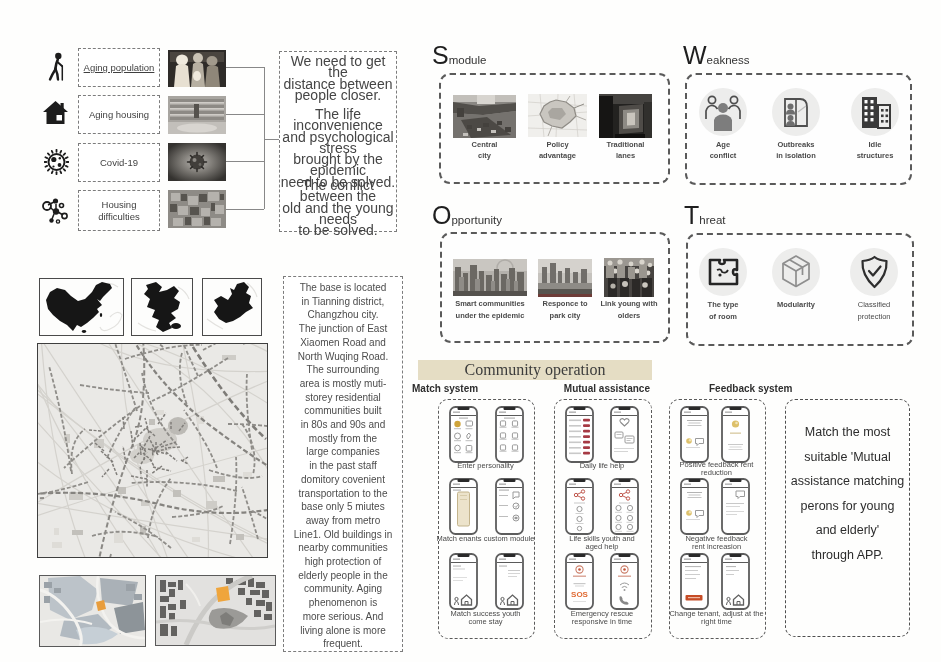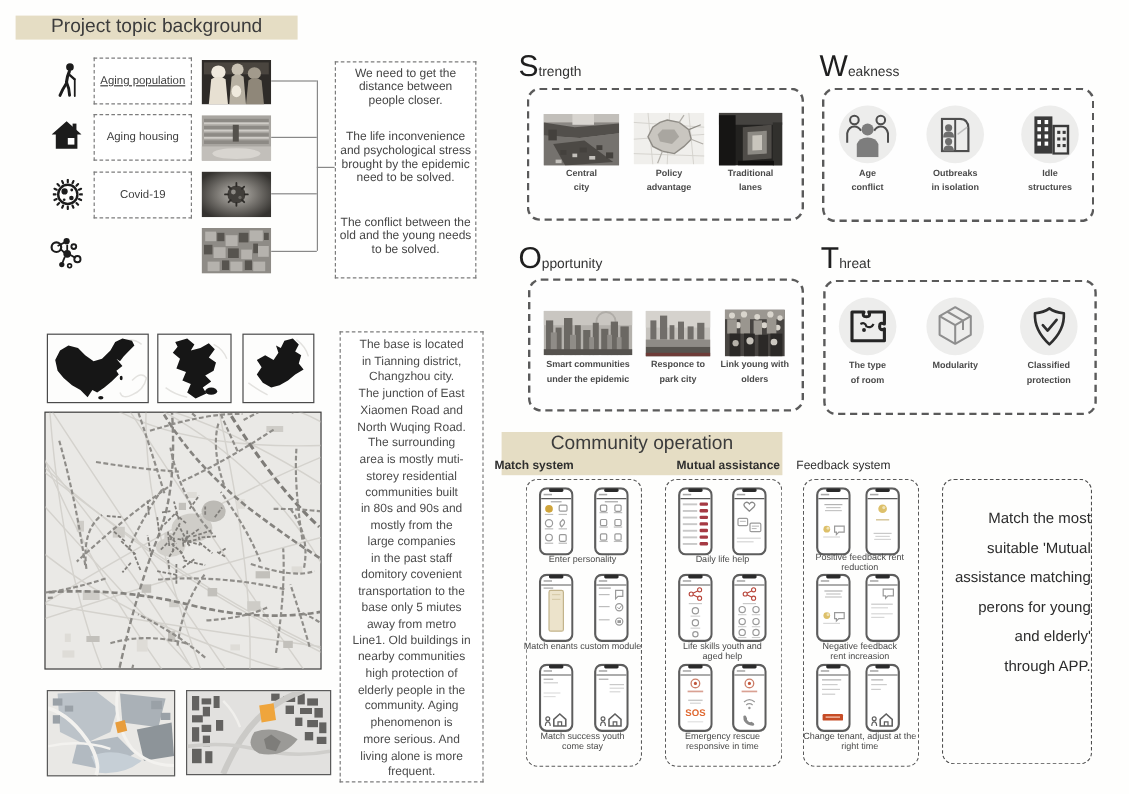--- a/index.html
+++ b/index.html
@@ -9,21 +9,20 @@
 .dashbox{border:1px dashed #7c7c7c;background:#fff;}
 .dashbig{border:2px dashed #5a5a5a;border-radius:11px;background:#fefefe;}
 .lbl{color:#3f3f3f;text-align:center;}
 .cap{color:#4a4a4a;text-align:center;font-size:7.5px;line-height:8px;}
 .circ{background:#ededec;border-radius:50%;}
 </style>
 </head>
 <body>
 <div id="page">
 
-<div class="abs tanbar" style="left:13px;top:13px;width:235px;height:20px;font-size:16px;line-height:20px;">Project topic background</div>
 
 <svg class="abs" style="left:46px;top:52px;" width="20" height="30" viewBox="0 0 20 30">
 <circle cx="12.3" cy="3.9" r="3.2" fill="#1c1c1c"></circle>
 <path d="M11.8 7.5 C10.4 10.5,9.8 13,9.4 16.5" stroke="#1c1c1c" stroke-width="2.6" fill="none" stroke-linecap="round"></path>
 <path d="M11.2 9.8 L16 14" stroke="#1c1c1c" stroke-width="2" fill="none" stroke-linecap="round"></path>
 <path d="M16.3 14 L16.3 28" stroke="#1c1c1c" stroke-width="1.5" fill="none" stroke-linecap="round"></path>
 <path d="M9.4 16.5 C10.8 19.5,11.8 22,12 27.5" stroke="#1c1c1c" stroke-width="2.4" fill="none" stroke-linecap="round"></path>
 <path d="M9.6 17 C7.4 20.5,5.6 23.5,4 27.5" stroke="#1c1c1c" stroke-width="2.4" fill="none" stroke-linecap="round"></path>
 </svg>
 
@@ -129,20 +128,23 @@
 </g>
 <circle cx="6" cy="10" r="4" fill="none" stroke="#1c1c1c" stroke-width="1.8"></circle>
 <circle cx="14.5" cy="5" r="2.6" fill="#1c1c1c"></circle>
 <circle cx="15" cy="15.5" r="3.2" fill="#1c1c1c"></circle>
 <circle cx="20.5" cy="9.5" r="2" fill="none" stroke="#1c1c1c" stroke-width="1.6"></circle>
 <circle cx="23.5" cy="20" r="2.6" fill="none" stroke="#1c1c1c" stroke-width="1.6"></circle>
 <circle cx="10.5" cy="24.5" r="2.2" fill="#1c1c1c"></circle>
 <circle cx="17" cy="25.5" r="1.6" fill="none" stroke="#1c1c1c" stroke-width="1.4"></circle>
 </svg>
 
+<div class="abs dashbox lbl" style="left:78px;top:190px;width:80px;height:39px;font-size:9.5px;line-height:11.5px;">
+      <div style="margin-top:8px;">Housing<br>difficulties</div>
+    </div>
 
 <svg class="abs" style="left:168px;top:190px;" width="58" height="38" viewBox="0 0 58 38">
 <rect width="58" height="38" fill="#8e8b86"></rect>
 <g fill="#b5b2ad">
 <rect x="3" y="3" width="9" height="8"></rect>
         <rect x="20" y="6" width="10" height="9"></rect>
 <rect x="40" y="2" width="11" height="9"></rect>
         <rect x="10" y="16" width="10" height="9"></rect>
 <rect x="33" y="18" width="9" height="8"></rect>
         <rect x="47" y="15" width="9" height="9"></rect>
@@ -162,21 +164,21 @@
 </g>
 </svg>
 
 <div class="abs" style="left:226px;top:67px;width:38px;height:1px;background:#888;"></div>
 <div class="abs" style="left:226px;top:114px;width:38px;height:1px;background:#888;"></div>
 <div class="abs" style="left:226px;top:161px;width:38px;height:1px;background:#888;"></div>
 <div class="abs" style="left:226px;top:209px;width:38px;height:1px;background:#888;"></div>
 <div class="abs" style="left:264px;top:67px;width:1px;height:142px;background:#888;"></div>
 <div class="abs" style="left:264px;top:139px;width:15px;height:1px;background:#888;"></div>
 
-<div class="abs dashbox" style="left:279px;top:51px;width:116px;height:179px;color:#454545;font-size:10px;line-height:11.3px;text-align:center;">
+<div class="abs dashbox" style="left:279px;top:51px;width:116px;height:179px;color:#454545;font-size:14px;line-height:11.3px;text-align:center;">
 <div class="abs" style="left:0;top:4px;width:116px;">We need to get the<br>distance between<br>people closer.</div>
 <div class="abs" style="left:-3px;top:57px;width:122px;">The life inconvenience<br>and psychological stress<br>brought by the epidemic<br>need to be solved.</div>
 <div class="abs" style="left:-3px;top:128px;width:122px;">The conflict between the<br>old and the young needs<br>to be solved.</div>
 </div>
 
 
 <svg class="abs" style="left:39px;top:278px;border:1px solid #4a4a4a;background:#fdfdfc;" width="83" height="56" viewBox="0 0 83 56">
 <path d="M70 38 Q78 30 82 36 Q80 46 70 50 Q62 54 60 48" stroke="#e3e2df" stroke-width="1.2" fill="none"></path>
 <path d="M62 6 Q70 2 78 8" stroke="#e3e2df" stroke-width="1.2" fill="none"></path>
 <path d="M6 21 L10 13 L17 9 L25 11 L31 17 L38 22 L45 20 L52 13 L56 6 L62 3 L70 5 L72 9 L67 14 L63 18 L60 22 L57 20 L62 26 L57 30 L59 33 L53 39 L47 44 L41 48 L37 46 L33 52 L27 46 L20 42 L13 36 L8 30 Z" fill="#161616"></path>
@@ -368,21 +370,21 @@
 <path d="M0 46 Q30 42 56 48 Q90 56 119 50" stroke="#cfcecb" stroke-width="3" fill="none"></path>
 <path d="M56 34 Q74 28 92 40 Q80 56 60 52 Q48 46 56 34" fill="#9b9a97"></path>
 <path d="M64 40 l6 -4 l8 6 l-4 8 l-8 -2 Z" fill="#7e7d7a"></path>
 
 <path d="M60 12 L72 10 L74 24 L62 26 Z" fill="#efa53c"></path>
 <path d="M30 8 Q40 18 44 30" stroke="#f0efec" stroke-width="2" fill="none"></path>
 </svg>
 
 <div class="abs dashbox" style="left:283px;top:276px;width:118px;height:370px;color:#4c4c4c;font-size:10px;line-height:13.7px;text-align:center;padding-top:4px;">The base is located<br>in Tianning district,<br>Changzhou city.<br>The junction of East<br>Xiaomen Road and<br>North Wuqing Road.<br>The surrounding<br>area is mostly muti-<br>storey residential<br>communities built<br>in 80s and 90s and<br>mostly from the<br>large companies<br>in the past staff<br>domitory covenient<br>transportation to the<br>base only 5 miutes<br>away from metro<br>Line1. Old buildings in<br>nearby communities<br>high protection of<br>elderly people in the<br>community. Aging<br>phenomenon is<br>more serious. And<br>living alone is more<br>frequent.</div>
 
-<div class="abs" style="left:432px;top:41px;color:#1f1f1f;"><span style="font-size:25px;">S</span><span style="font-size:11.5px;color:#333;">trength</span></div>
+<div class="abs" style="left:432px;top:41px;color:#1f1f1f;"><span style="font-size:25px;">S</span><span style="font-size:11.5px;color:#333;">module</span></div>
 
 <div class="abs dashbig" style="left:439px;top:73px;width:227px;height:107px;"></div>
 
 <svg class="abs" style="left:453px;top:95px;" width="63" height="43" viewBox="0 0 63 43">
 <rect width="63" height="43" fill="#8a8783"></rect>
 <rect x="0" y="0" width="63" height="7" fill="#c2bfba"></rect>
 <rect x="24" y="0" width="18" height="9" fill="#d8d5d0"></rect>
 <path d="M0 7 L26 11 L63 8 L63 16 L30 20 L0 18 Z" fill="#524f4b"></path>
 <path d="M0 18 L30 20 L63 16 L63 43 L0 43 Z" fill="#75726e"></path>
 <path d="M8 25 L34 22 L58 40 L18 43 Z" fill="#4c4945"></path>
@@ -592,29 +594,29 @@
 </svg>
 
 <div class="abs circ" style="left:850px;top:248px;width:48px;height:48px;"></div>
 <svg class="abs" style="left:860px;top:255px;" width="29" height="34" viewBox="0 0 29 34">
 <path d="M14.5 2 Q19 5.5 26.5 6 Q27.5 20 14.5 32 Q1.5 20 2.5 6 Q10 5.5 14.5 2 Z" fill="none" stroke="#2e2e2e" stroke-width="2.2" stroke-linejoin="round"></path>
 <path d="M9 16 L13 20.5 L20.5 11.5" fill="none" stroke="#2e2e2e" stroke-width="2.2" stroke-linecap="round" stroke-linejoin="round"></path>
 </svg>
 
 <div class="cap abs" style="left:699px;top:299px;width:48px;font-weight:bold;line-height:11.5px;">The type<br>of room</div>
 <div class="cap abs" style="left:772px;top:299px;width:48px;font-weight:bold;line-height:11.5px;">Modularity</div>
-<div class="cap abs" style="left:850px;top:299px;width:48px;font-weight:bold;line-height:11.5px;">Classified<br>protection</div>
-
-<div class="abs tanbar" style="left:418px;top:360px;width:234px;height:36px;font-size:16px;line-height:20px;">Community operation</div>
+<div class="cap abs" style="left:850px;top:299px;width:48px;font-weight:normal;line-height:11.5px;">Classified<br>protection</div>
+
+<div class="abs tanbar" style="left:418px;top:360px;width:234px;height:20px;font-size:16px;line-height:20px;font-family:Liberation Serif, serif;">Community operation</div>
 
 <div class="abs" style="left:412px;top:383px;width:95px;font-size:10px;font-weight:bold;color:#2e2e2e;">Match system</div>
 
 <div class="abs" style="left:554px;top:383px;width:96px;text-align:right;font-size:10px;font-weight:bold;color:#2e2e2e;">Mutual assistance</div>
 
-<div class="abs" style="left:647px;top:383px;width:95px;text-align:right;font-size:10px;font-weight:normal;color:#2e2e2e;">Feedback system</div>
+<div class="abs" style="left:709px;top:383px;width:95px;text-align:left;font-size:10px;font-weight:bold;color:#2e2e2e;">Feedback system</div>
 
 <div class="abs" style="left:438px;top:399px;width:95px;height:238px;border:1.5px dashed #5a5a5a;border-radius:10px;"></div>
 
 <div class="abs" style="left:554px;top:399px;width:96px;height:238px;border:1.5px dashed #5a5a5a;border-radius:10px;"></div>
 
 <div class="abs" style="left:669px;top:399px;width:95px;height:238px;border:1.5px dashed #5a5a5a;border-radius:10px;"></div>
 
 <svg class="abs" style="left:449px;top:406px;" width="29" height="57" viewBox="0 0 29 57">
       <rect x="1" y="1" width="27" height="55" rx="5.5" fill="#fff" stroke="#5d5d5d" stroke-width="1.8"></rect>
       <rect x="8.5" y="1" width="12" height="3" rx="1.2" fill="#2a2a2a"></rect>
@@ -915,15 +917,15 @@
 <div class="cap abs" style="left:554px;top:535px;width:96px;">Life skills youth and<br>aged help</div>
 
 <div class="cap abs" style="left:554px;top:610px;width:96px;">Emergency rescue<br>responsive in time</div>
 
 <div class="cap abs" style="left:669px;top:461px;width:95px;">Positive feedback rent<br>reduction</div>
 
 <div class="cap abs" style="left:669px;top:535px;width:95px;">Negative feedback<br>rent increasion</div>
 
 <div class="cap abs" style="left:665px;top:610px;width:103px;">Change tenant, adjust at the<br>right time</div>
 
-<div class="abs" style="left:785px;top:399px;width:125px;height:238px;border:1.5px dashed #4e4e4e;border-radius:10px;box-sizing:border-box;color:#2c2c2c;font-size:12.5px;line-height:24.5px;text-align:right;padding-top:20px;">Match the most<br>suitable 'Mutual<br>assistance matching<br>perons for young<br>and elderly'<br>through APP.</div>
+<div class="abs" style="left:785px;top:399px;width:125px;height:238px;border:1.5px dashed #4e4e4e;border-radius:10px;box-sizing:border-box;color:#2c2c2c;font-size:12.5px;line-height:24.5px;text-align:center;padding-top:20px;">Match the most<br>suitable 'Mutual<br>assistance matching<br>perons for young<br>and elderly'<br>through APP.</div>
 
 </div>
 
 </body></html>

